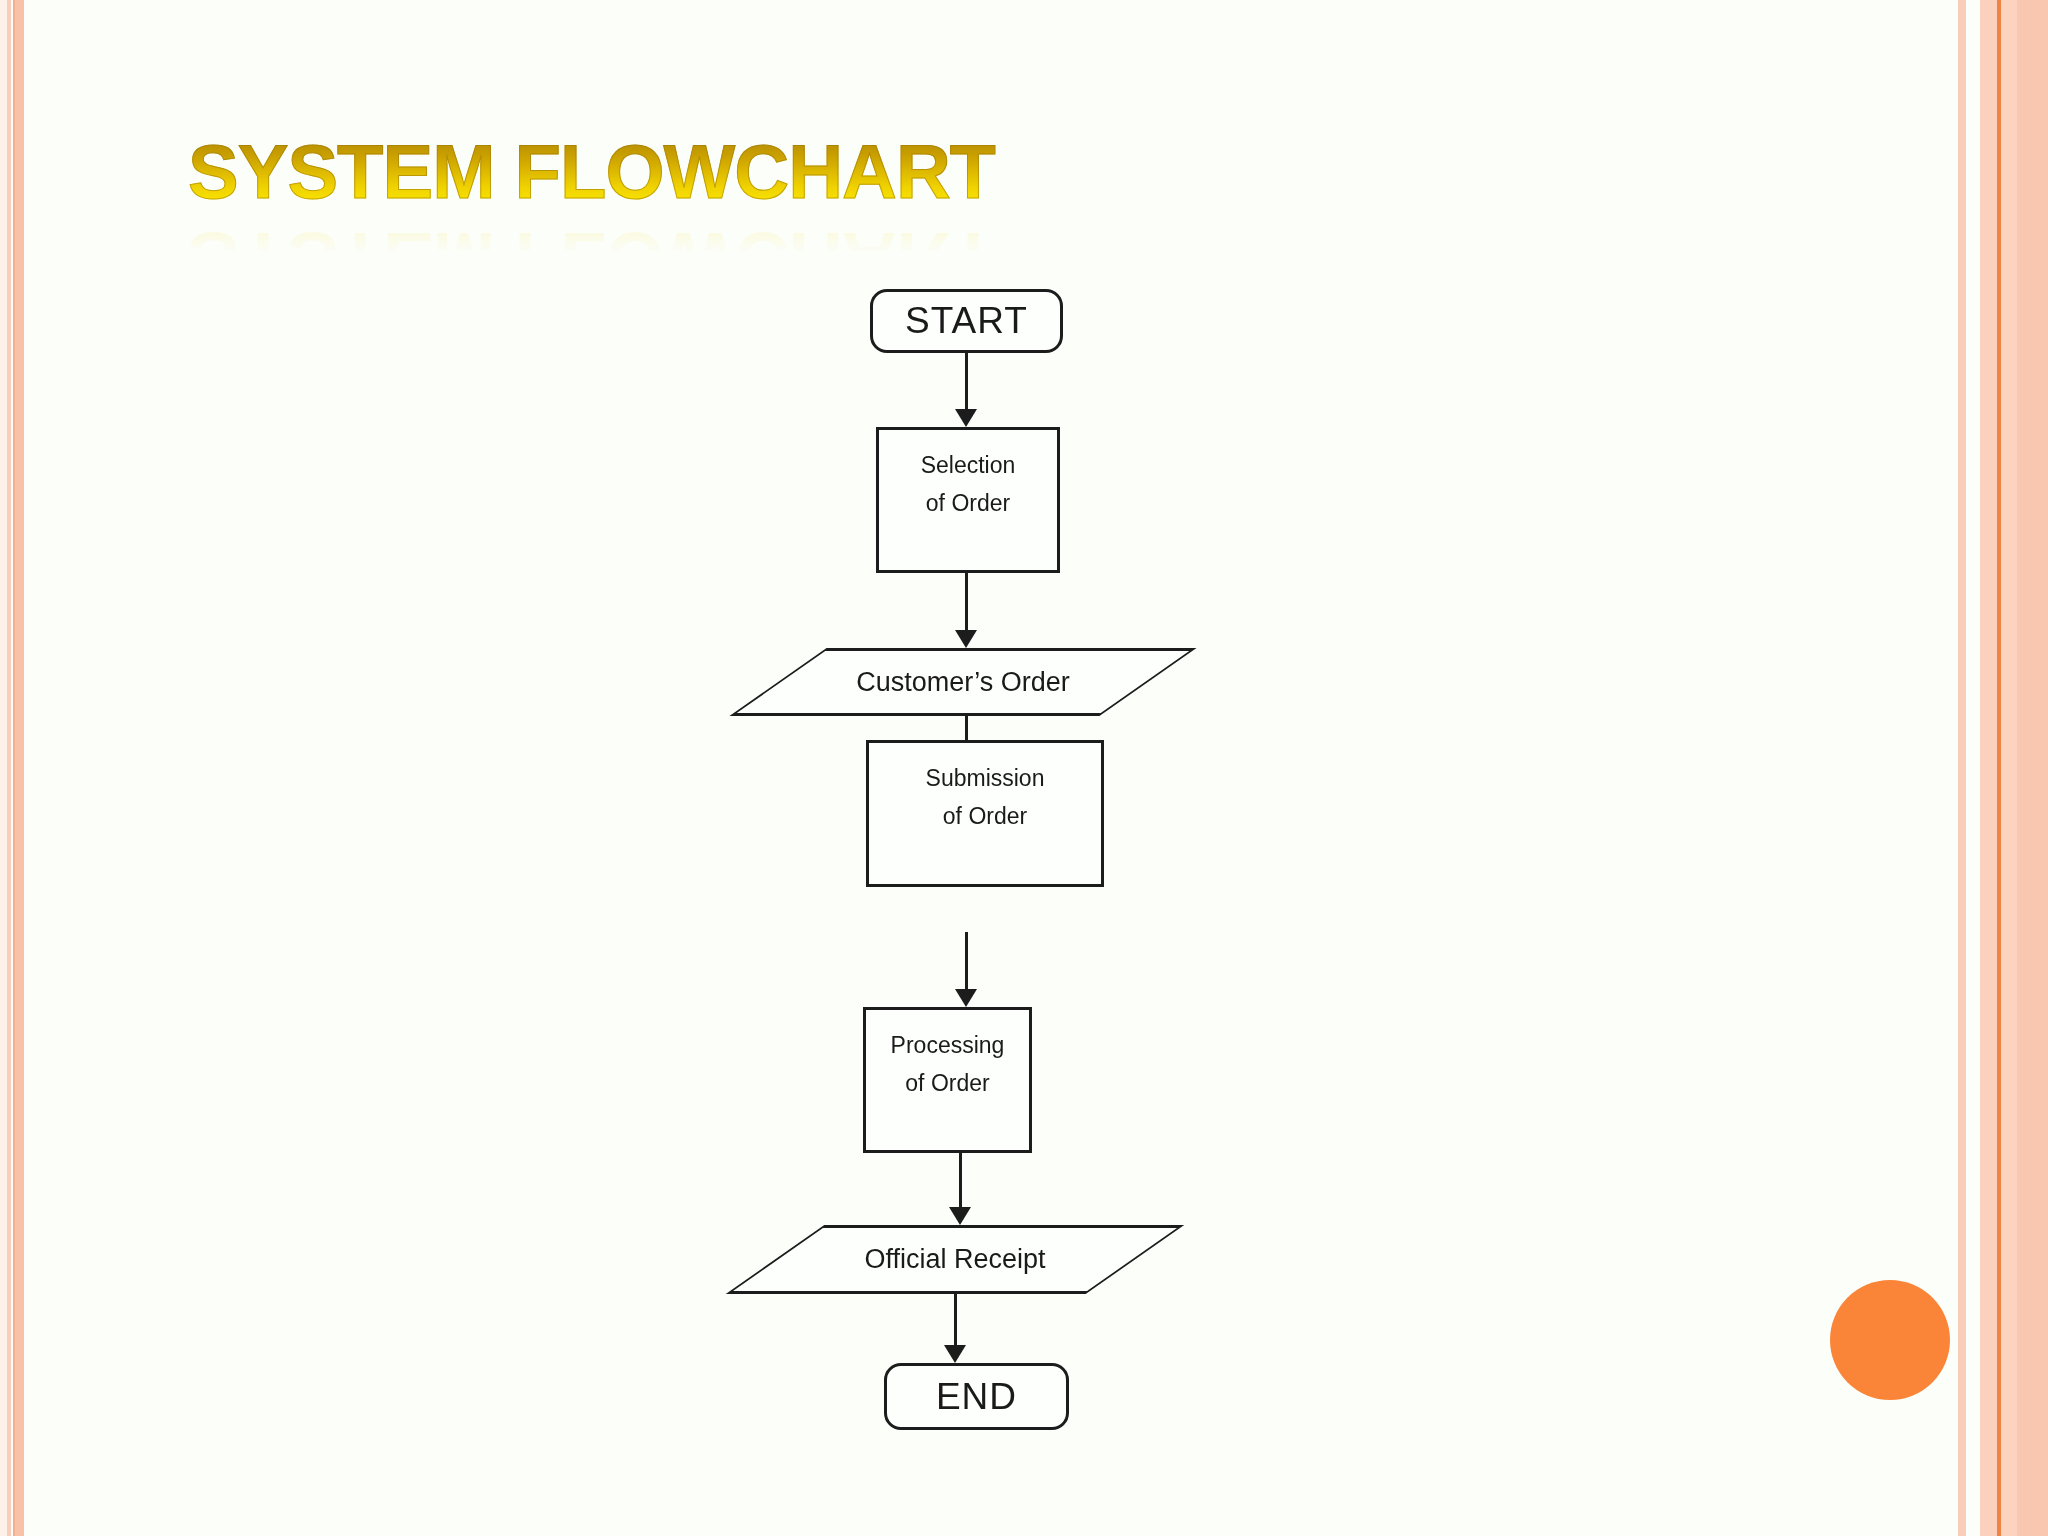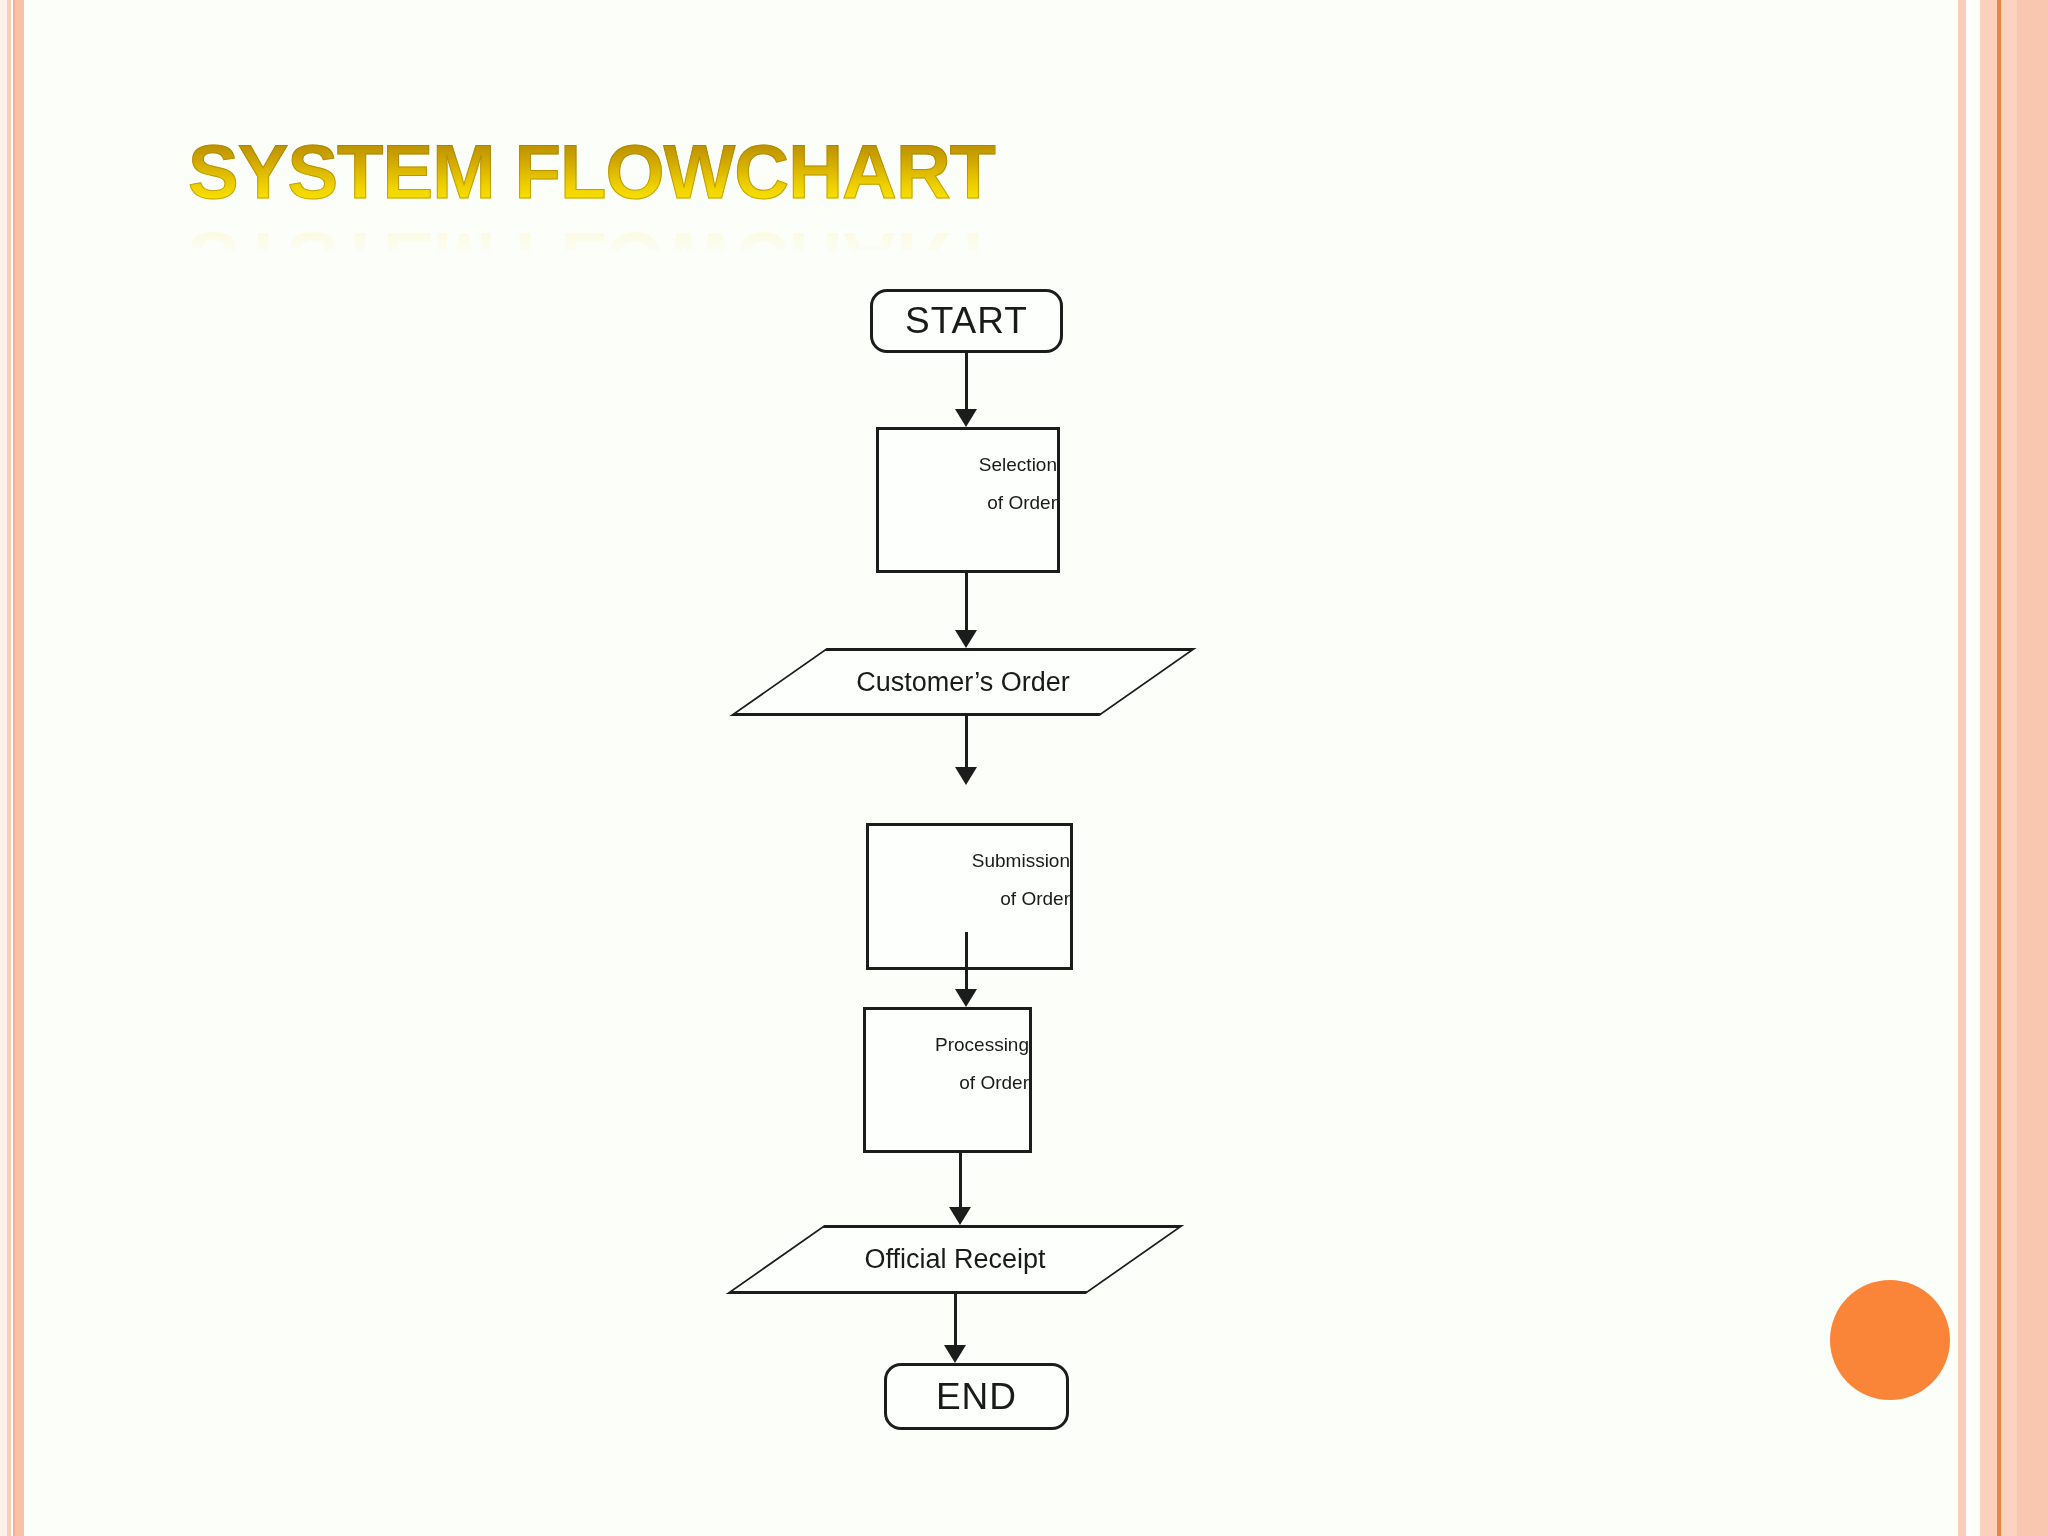--- a/index.html
+++ b/index.html
@@ -69,40 +69,39 @@
     background: #fdfffc;
     color: #1a1a1a;
     text-align: center;
   }
   .terminator {
     border-radius: 17px;
     display: flex; align-items: center; justify-content: center;
     font-size: 37px; letter-spacing: 1px;
   }
   .process {
-    font-size: 19px;
+    font-size: 23px;
     line-height: 38px;
     padding-top: 16px;
-    text-align: right;
   }
   .para {
     transform: skewX(-55deg);
   }
   .para-label {
     width: 100%; height: 100%;
     transform: skewX(55deg);
     display: flex; align-items: center; justify-content: center;
     font-size: 27px;
     color: #1a1a1a;
   }
 
   #node-start      { left: 870px;  top: 289px;  width: 193px; height: 64px; }
   #node-selection  { left: 876px;  top: 427px;  width: 184px; height: 146px; }
   #node-customers  { left: 778px;  top: 648px;  width: 370px; height: 68px; }
-  #node-submission { left: 866px;  top: 823px;  width: 207px; height: 147px; }
+  #node-submission { left: 866px;  top: 740px;  width: 238px; height: 147px; }
   #node-processing { left: 863px;  top: 1007px; width: 169px; height: 146px; }
   #node-receipt    { left: 775px;  top: 1225px; width: 360px; height: 69px; }
   #node-end        { left: 863px;  top: 1363px; width: 185px; height: 67px; margin-left: 21px; }
 
   
   .arrow { position: absolute; width: 22px; }
   .arrow .shaft {
     position: absolute;
     left: 9.5px; top: 0; bottom: 16px;
     width: 3px;

